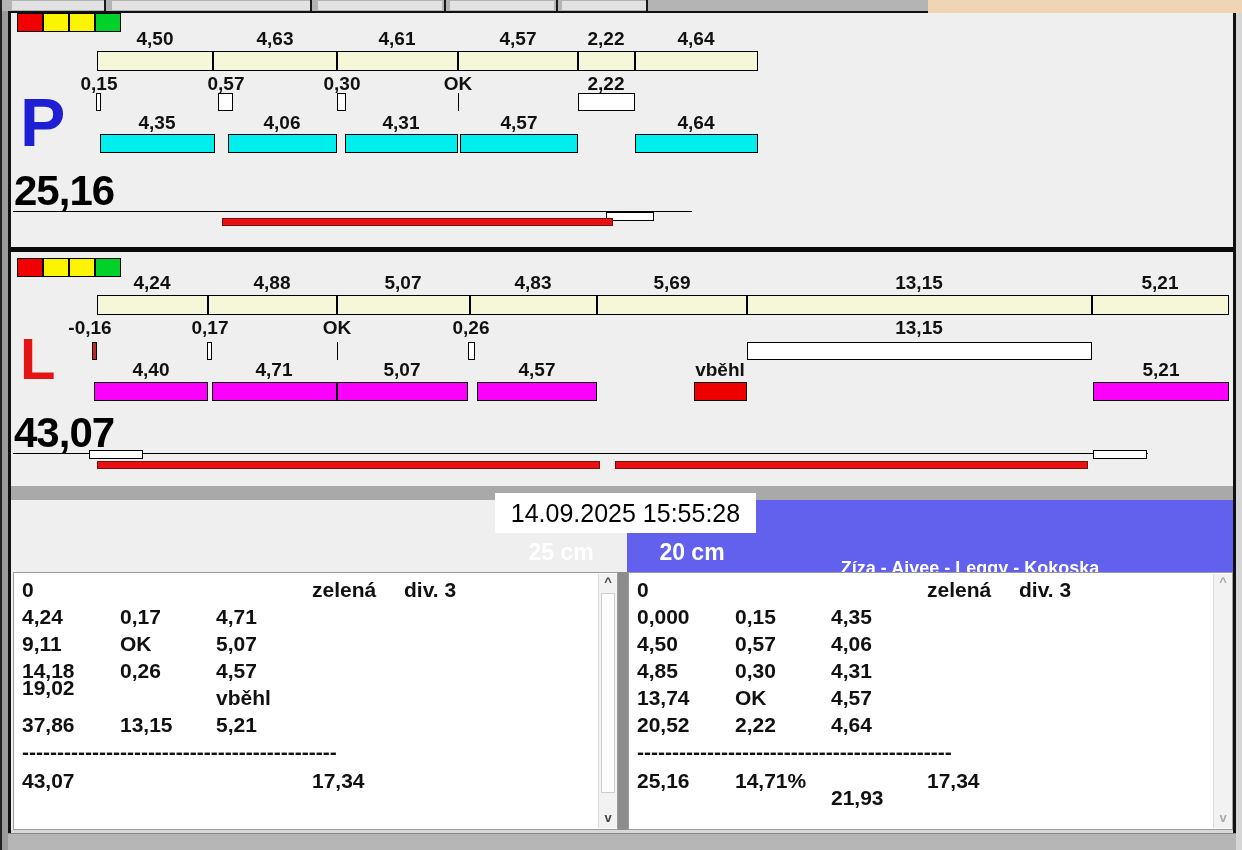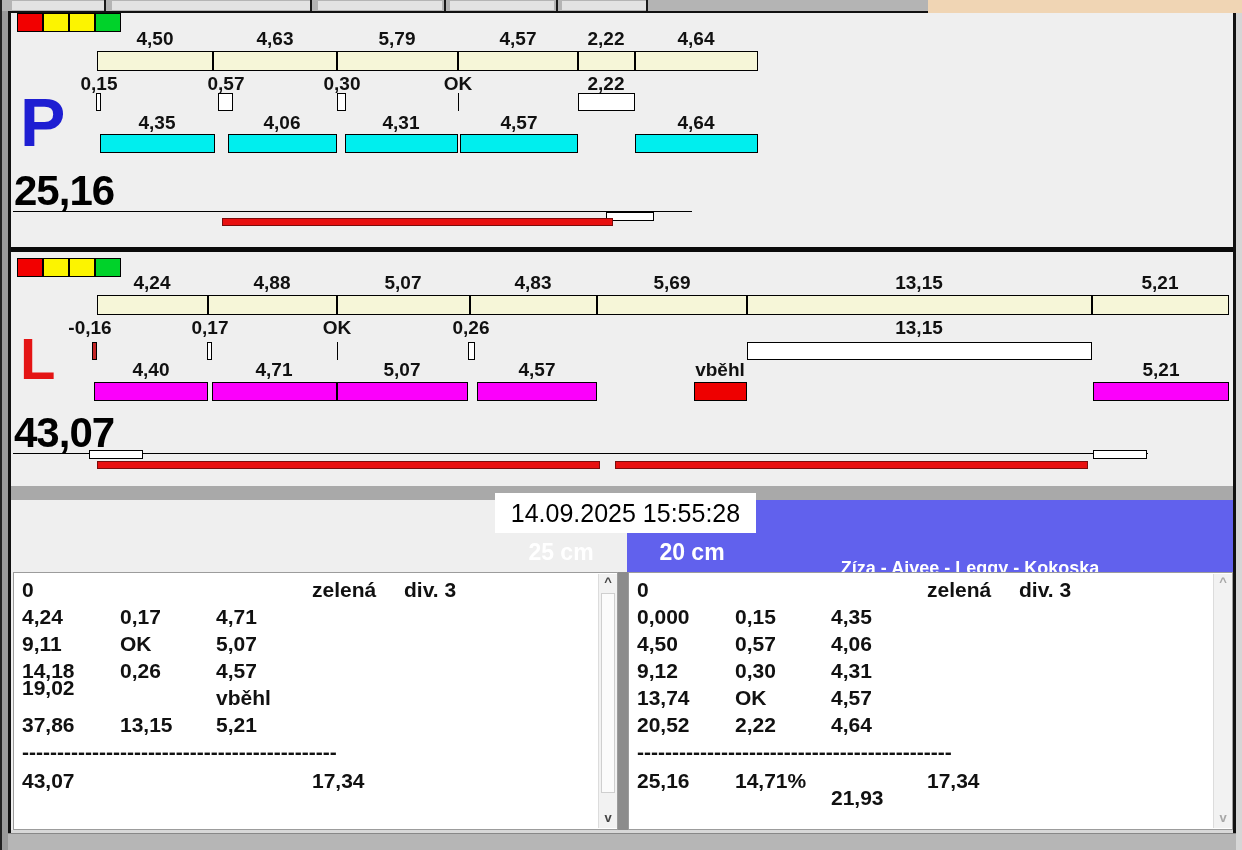--- a/index.html
+++ b/index.html
@@ -60,21 +60,21 @@
   <div>
       <div class="abs box" style="left: 17px; top: 13px; width: 26px; height: 19px; background: rgb(242, 0, 0);"></div>
       <div class="abs box" style="left: 43px; top: 13px; width: 26px; height: 19px; background: rgb(252, 244, 0);"></div>
       <div class="abs box" style="left: 69px; top: 13px; width: 26px; height: 19px; background: rgb(252, 244, 0);"></div>
       <div class="abs box" style="left: 95px; top: 13px; width: 26px; height: 19px; background: rgb(0, 210, 42);"></div>
       <div class="lane-letter" style="left: 20px; top: 88px; color: rgb(30, 30, 210); font-size: 68px;">P</div>
       <div class="lbl" style="left: 155px; top: 29px;">4,50</div>
       <div class="cream" style="left: 97px; top: 51px; width: 116px;"></div>
       <div class="lbl" style="left: 275px; top: 29px;">4,63</div>
       <div class="cream" style="left: 213px; top: 51px; width: 124px;"></div>
-      <div class="lbl" style="left: 397px; top: 29px;">5,79</div>
+      <div class="lbl" style="left: 397px; top: 29px;">4,61</div>
       <div class="cream" style="left: 337px; top: 51px; width: 121px;"></div>
       <div class="lbl" style="left: 518px; top: 29px;">4,57</div>
       <div class="cream" style="left: 458px; top: 51px; width: 120px;"></div>
       <div class="lbl" style="left: 606px; top: 29px;">2,22</div>
       <div class="cream" style="left: 578px; top: 51px; width: 57px;"></div>
       <div class="lbl" style="left: 696px; top: 29px;">4,64</div>
       <div class="cream" style="left: 635px; top: 51px; width: 123px;"></div>
       <div class="lbl" style="left: 99px; top: 74px;">0,15</div>
       <div class="abs box" style="left: 96px; top: 93px; width: 5px; height: 18px; background: rgb(255, 255, 255);"></div>
       <div class="lbl" style="left: 226px; top: 74px;">0,57</div>
@@ -195,21 +195,21 @@
     </div>
   <div class="tcell" style="left: 8px; top: 6px;">0</div>
       <div class="tcell" style="left: 298px; top: 6px;">zelená</div>
       <div class="tcell" style="left: 390px; top: 6px;">div. 3</div>
       <div class="tcell" style="left: 8px; top: 33px;">0,000</div>
       <div class="tcell" style="left: 106px; top: 33px;">0,15</div>
       <div class="tcell" style="left: 202px; top: 33px;">4,35</div>
       <div class="tcell" style="left: 8px; top: 60px;">4,50</div>
       <div class="tcell" style="left: 106px; top: 60px;">0,57</div>
       <div class="tcell" style="left: 202px; top: 60px;">4,06</div>
-      <div class="tcell" style="left: 8px; top: 87px;">9,12</div>
+      <div class="tcell" style="left: 8px; top: 87px;">4,85</div>
       <div class="tcell" style="left: 106px; top: 87px;">0,30</div>
       <div class="tcell" style="left: 202px; top: 87px;">4,31</div>
       <div class="tcell" style="left: 8px; top: 114px;">13,74</div>
       <div class="tcell" style="left: 106px; top: 114px;">OK</div>
       <div class="tcell" style="left: 202px; top: 114px;">4,57</div>
       <div class="tcell" style="left: 8px; top: 141px;">20,52</div>
       <div class="tcell" style="left: 106px; top: 141px;">2,22</div>
       <div class="tcell" style="left: 202px; top: 141px;">4,64</div>
       <div class="tcell" style="left: 8px; top: 168px;">---------------------------------------------</div>
       <div class="tcell" style="left: 8px; top: 197px;">25,16</div>

